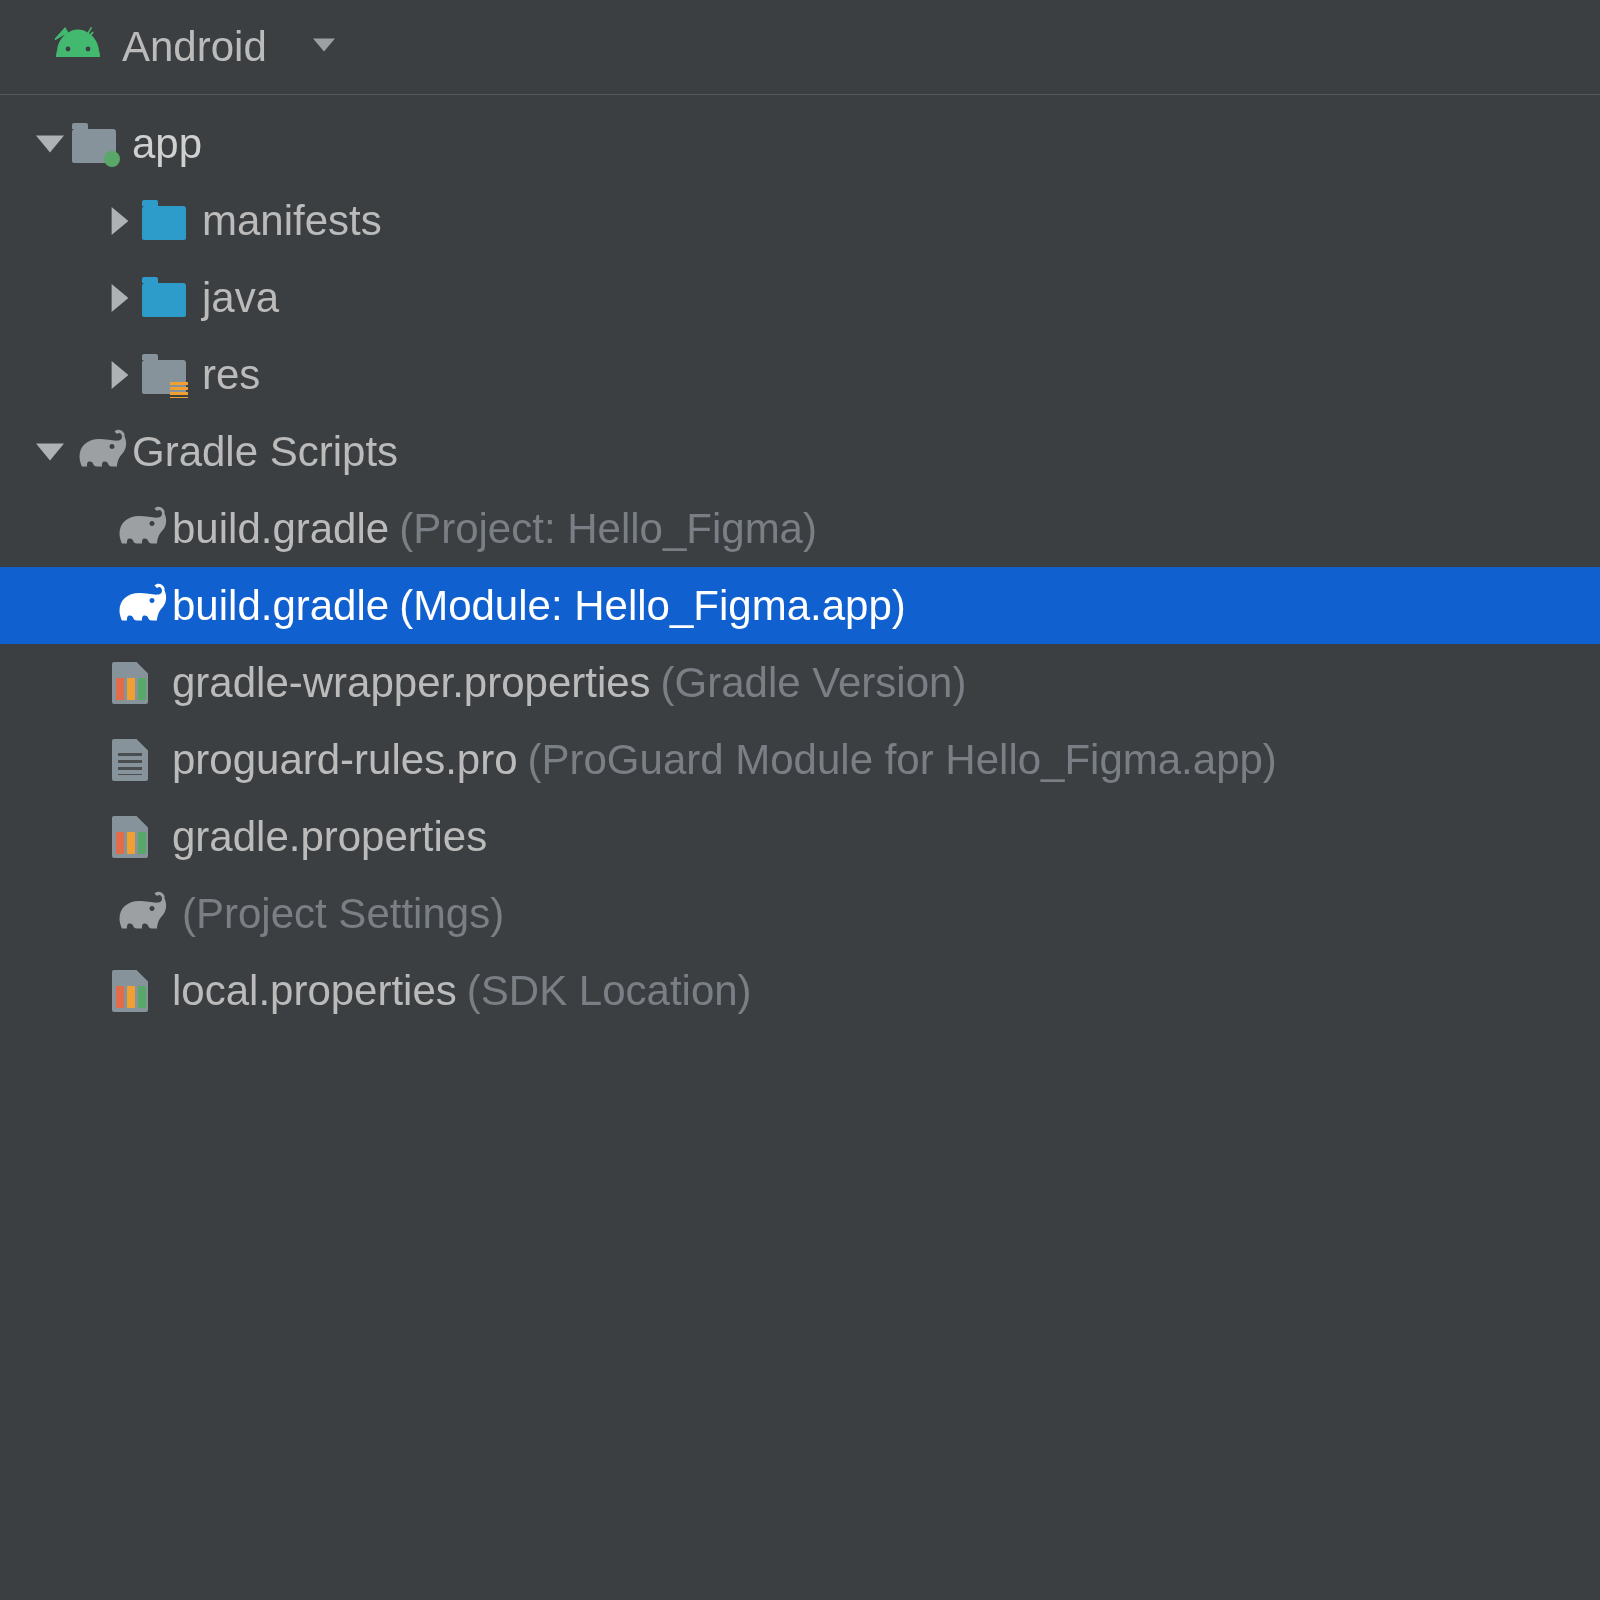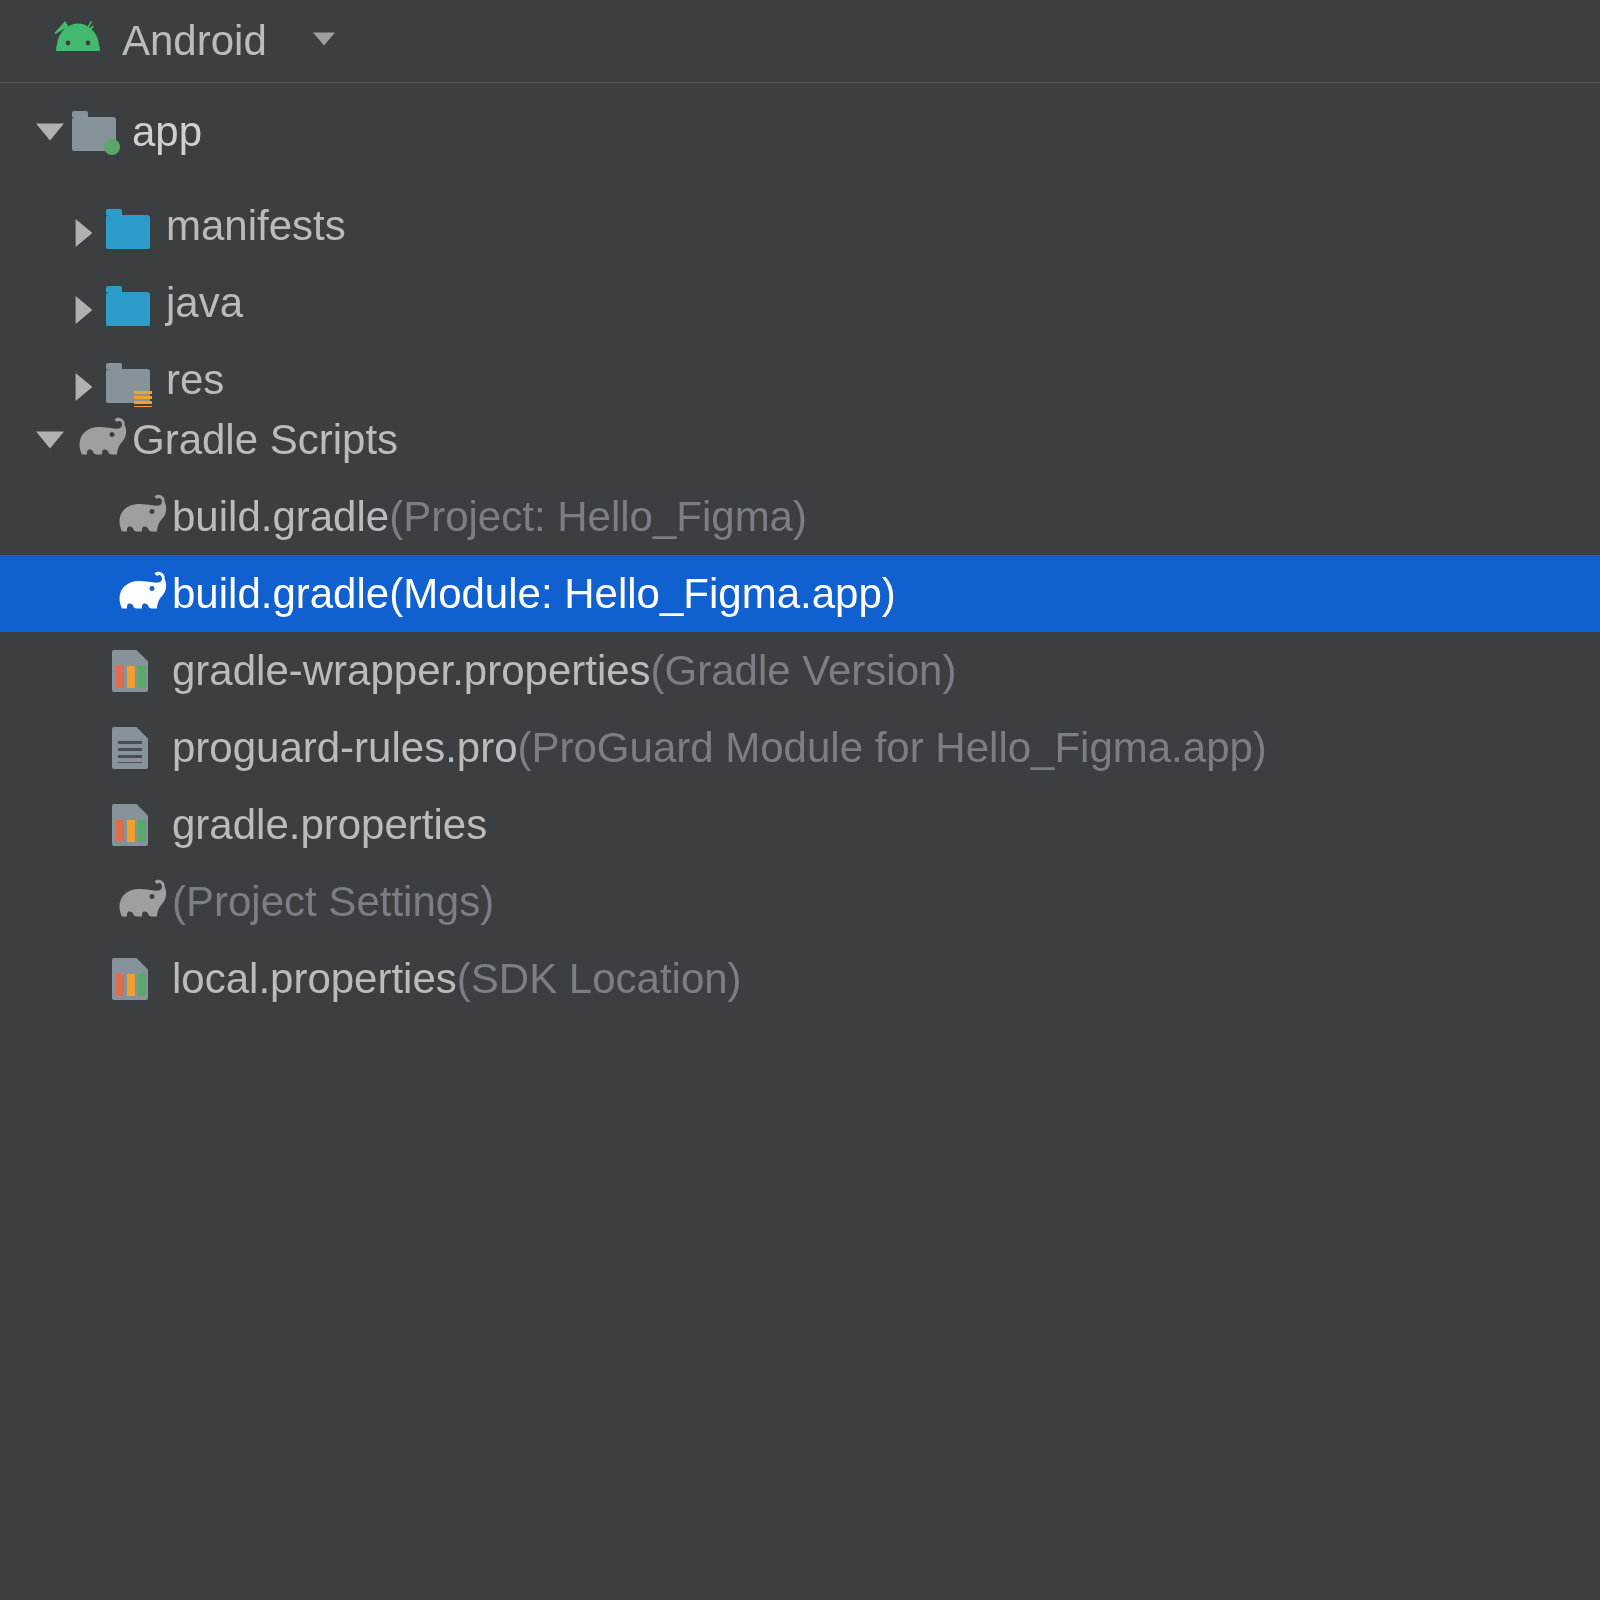--- a/index.html
+++ b/index.html
@@ -6,21 +6,21 @@
     body {
       background: #3c3f41;
       font-family: -apple-system, BlinkMacSystemFont, "Segoe UI", sans-serif;
       color: #bbbbbb;
       width: 1600px;
       height: 1600px;
       overflow: hidden;
     }
 
     .header {
-      height: 83px;
+      height: 95px;
       background: #3c3f41;
       border-bottom: 1px solid #555;
       display: flex;
       align-items: center;
       padding-left: 54px;
       gap: 20px;
     }
     .header .label {
       font-size: 42px;
       color: #bbbbbb;
@@ -46,34 +46,34 @@
       color: #fff;
     }
     .chev {
       width: 44px;
       display: inline-flex;
       align-items: center;
       justify-content: center;
       flex-shrink: 0;
     }
     .indent1 { padding-left: 28px; }
-    .indent2 { padding-left: 62px; align-items: flex-end; }
+    .indent2 { padding-left: 98px; }
     .indent3 { padding-left: 112px; }
 
     .icon-slot {
       width: 60px;
       display: inline-flex;
       align-items: center;
       justify-content: flex-start;
       flex-shrink: 0;
     }
 
     .text-main { color: #bbbbbb; font-size: 42px; }
     .text-bold { font-weight: 400; color: #d0d0d0; }
-    .text-hint { color: #7a7f85; font-size: 42px; }
+    .text-hint { color: #7a7f85; margin-left: 10px; font-size: 42px; }
 
     .chev-down svg, .chev-right svg {
       width: 28px; height: 28px;
       fill: #aeb2b5;
     }
 
     .dropdown-arrow svg {
       width: 22px; height: 22px;
       fill: #9da0a3;
     }

